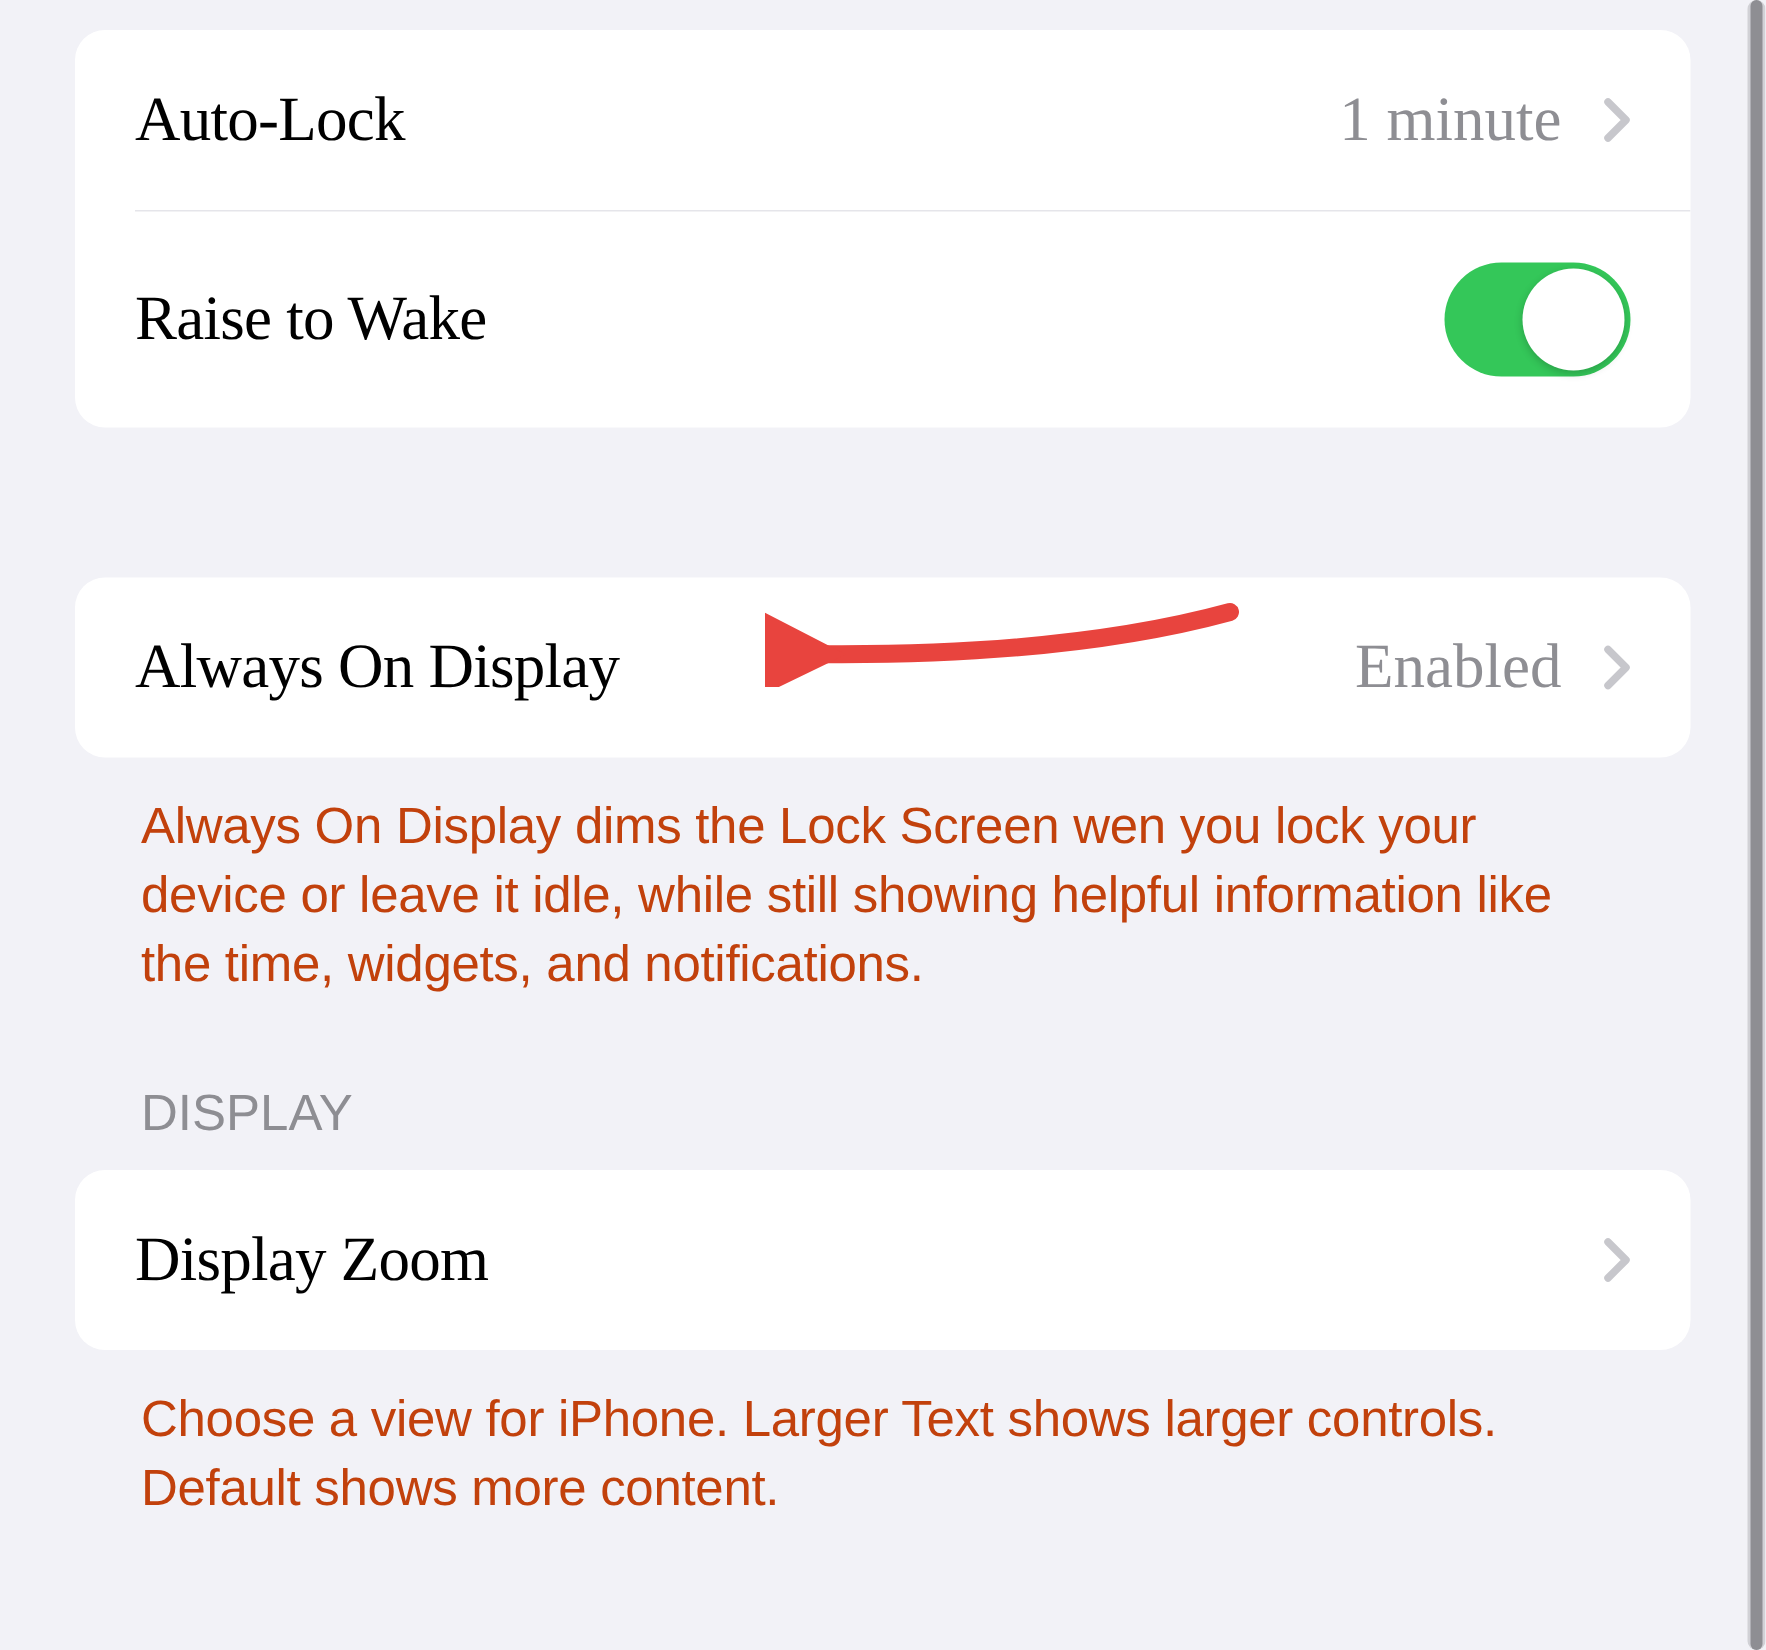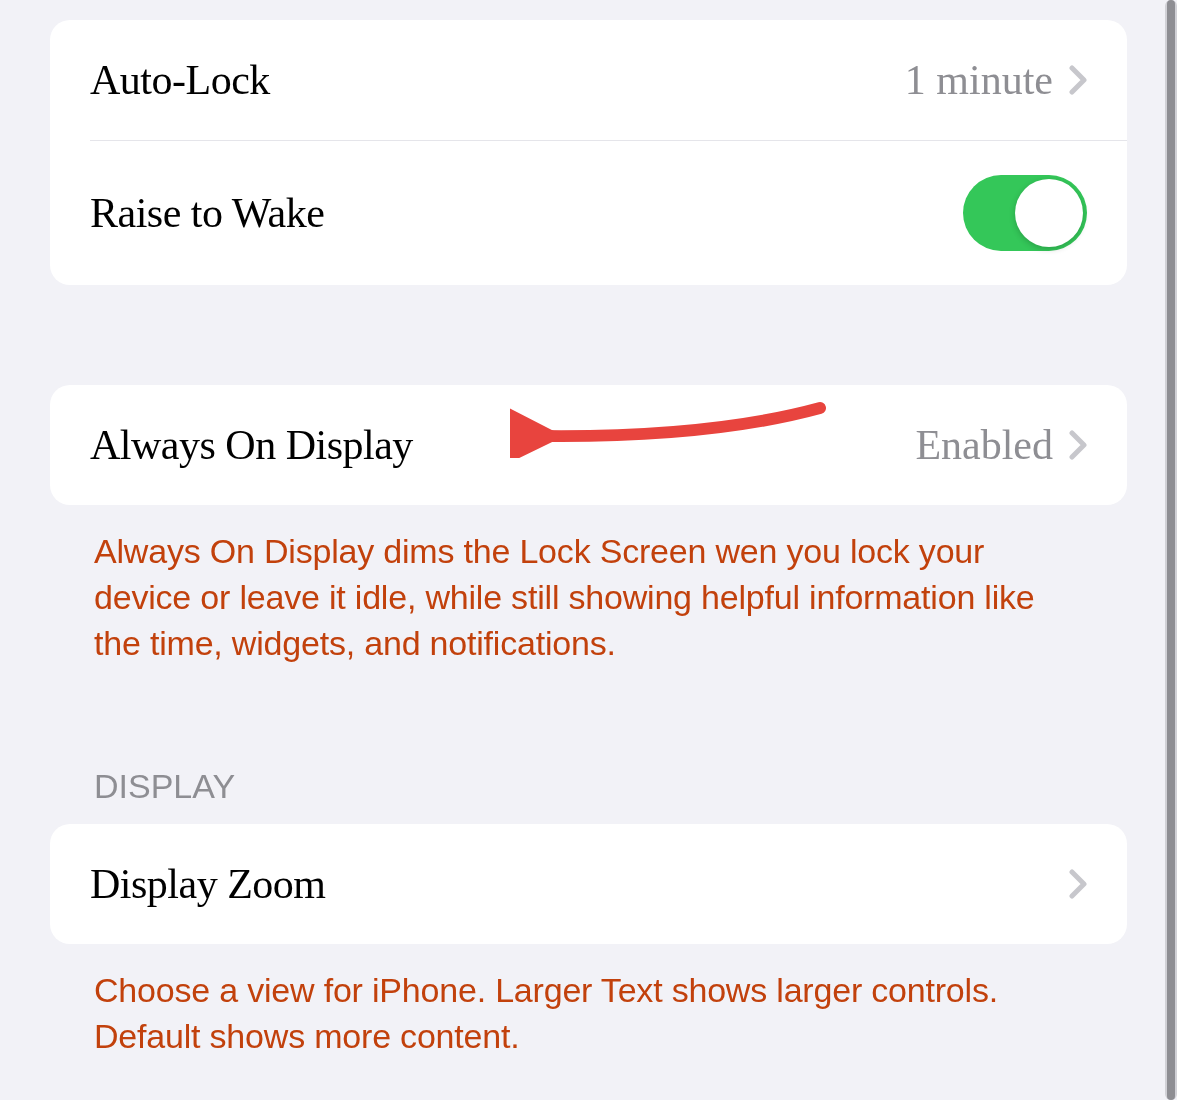--- a/index.html
+++ b/index.html
@@ -55,21 +55,21 @@
     }
     .row-label {
       font-size: 42px;
       font-weight: 400;
       color: #000000;
       letter-spacing: -0.5px;
     }
     .row-value-wrap {
       display: flex;
       align-items: center;
-      gap: 16px;
+      gap: 28px;
     }
     .row-value {
       font-size: 42px;
       font-weight: 400;
       color: #8e8e93;
     }
     .chevron {
       width: 18px;
       height: 30px;
       flex-shrink: 0;
@@ -103,21 +103,21 @@
       color: #c2410c;
       padding: 24px 44px 0 44px;
       line-height: 1.35;
       letter-spacing: -0.2px;
     }
     .section-header {
       font-size: 34px;
       color: #8e8e93;
       padding: 0 44px 18px 44px;
       letter-spacing: 0px;
-      margin-top: 100px;
+      margin-top: 56px;
     }
     .annotation-arrow {
       position: absolute;
       pointer-events: none;
       z-index: 100;
     }
   </style>
 </head>
 <body>
 

